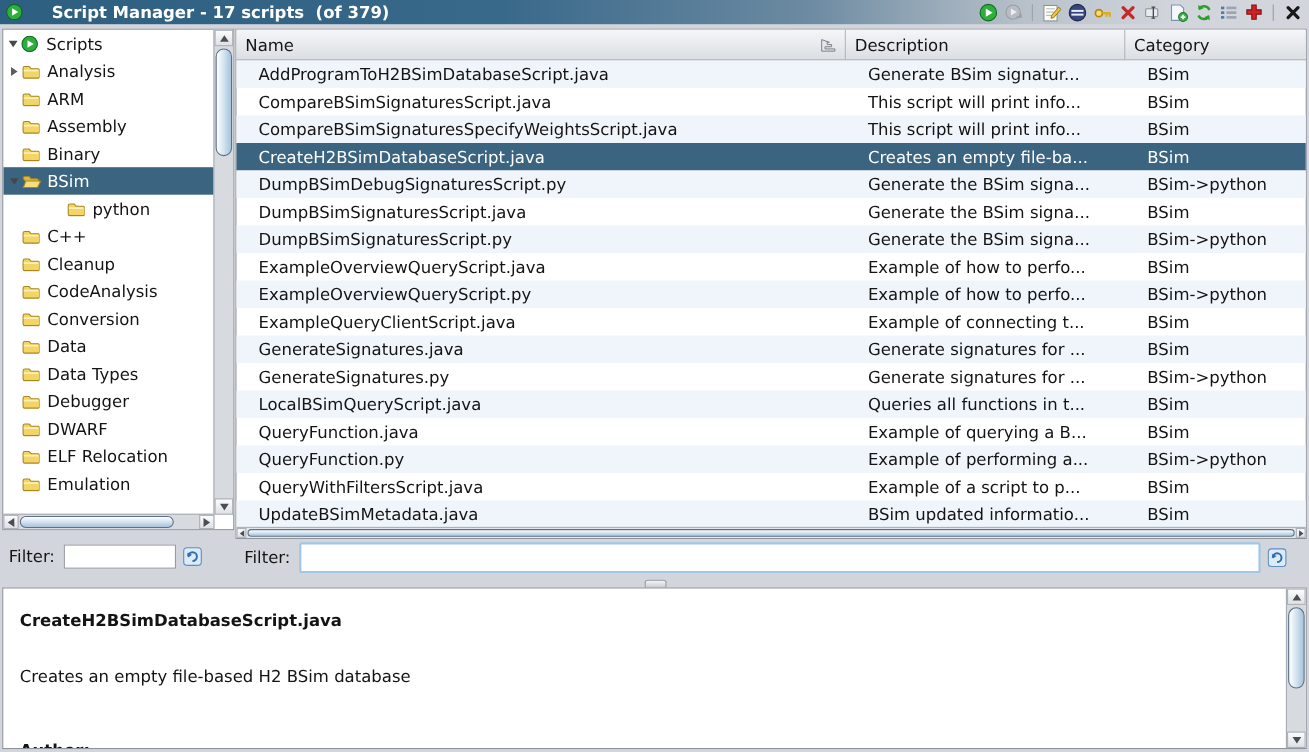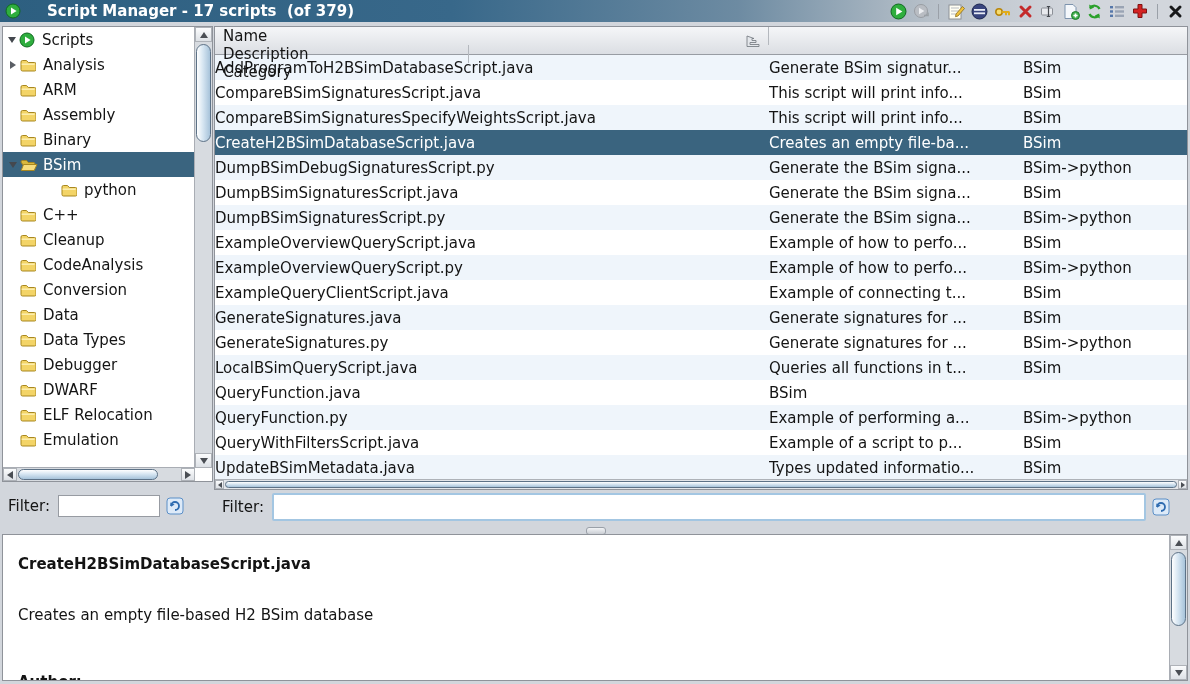--- a/index.html
+++ b/index.html
@@ -50,28 +50,28 @@
   
   .filter-bar { position:absolute; display:flex; align-items:center; }
   .filter-label { margin-right:8px; }
   .filter-input { height:22px; border:1px solid #979ba2; background:#ffffff; font:inherit; padding:0 4px; box-sizing:border-box; }
   .filter-input.focusd { height:28px; border:2px solid #a3c6e2; border-radius:2px; }
   .filter-icon { width:18px; height:18px; margin-left:6px; flex:0 0 18px; }
   
   .table-panel { position:absolute; left:214px; top:26px; width:974px; height:464px;
                  background:#ffffff; border:1px solid #8f939a; box-sizing:border-box; }
   .table-header { display:flex; height:28px; background:linear-gradient(#f5f6f8,#dbdee3);
-                  border-bottom:1px solid #989ca3; box-sizing:border-box;flex-direction:column; }
+                  border-bottom:1px solid #989ca3; box-sizing:border-box; }
   .th { display:flex; align-items:center; padding:0 8px; border-right:1px solid #b4b8be; box-sizing:border-box; position:relative; }
   .th.c-name { width:554px; } .th.c-desc { width:254px; } .th.c-cat { flex:1; border-right:none; }
   .sort-icon { position:absolute; right:8px; top:7px; }
   .tr { display:flex; height:25px; align-items:center; }
   .tr.alt { background:#eff5fb; }
   .tr.selected { background:#3a647f; color:#ffffff; }
-  .td { padding:0 0; white-space:nowrap; overflow:hidden; box-sizing:border-box; }
+  .td { padding:0 20px; white-space:nowrap; overflow:hidden; box-sizing:border-box; }
   .td.c-name { width:554px; } .td.c-desc { width:254px; } .td.c-cat { flex:1; }
   .table-hscroll { left:0; right:0; bottom:0; height:9px; border-top:1px solid #aeb2b8; background:#e3e6ea; }
   
   .splitter-grip { position:absolute; left:586px; top:527px; width:18px; height:6px;
                    background:linear-gradient(#f2f4f6,#c9cdd3); border:1px solid #9aa0a8; border-radius:3px; }
   
   .details-panel { position:absolute; left:2px; top:534px; width:1186px; height:147px;
                    background:#ffffff; border:1px solid #8f939a; box-sizing:border-box; overflow:hidden; }
   .details-content { position:absolute; left:0; top:0; right:17px; bottom:0; overflow:hidden; padding:20px 0 0 15px; }
   .details-title { font-weight:bold; }
@@ -497,35 +497,36 @@
           <span class="td c-desc">Generate signatures for ...</span>
           <span class="td c-cat">BSim-&gt;python</span>
         </div>
         <div class="tr alt">
           <span class="td c-name">LocalBSimQueryScript.java</span>
           <span class="td c-desc">Queries all functions in t...</span>
           <span class="td c-cat">BSim</span>
         </div>
         <div class="tr">
           <span class="td c-name">QueryFunction.java</span>
+          <span class="td c-desc">Example of querying a B...</span>
           <span class="td c-cat">BSim</span>
         </div>
         <div class="tr alt">
           <span class="td c-name">QueryFunction.py</span>
           <span class="td c-desc">Example of performing a...</span>
           <span class="td c-cat">BSim-&gt;python</span>
         </div>
         <div class="tr">
           <span class="td c-name">QueryWithFiltersScript.java</span>
           <span class="td c-desc">Example of a script to p...</span>
           <span class="td c-cat">BSim</span>
         </div>
         <div class="tr alt">
           <span class="td c-name">UpdateBSimMetadata.java</span>
-          <span class="td c-desc">Types updated informatio...</span>
+          <span class="td c-desc">BSim updated informatio...</span>
           <span class="td c-cat">BSim</span>
         </div>
       </div>
     <div class="hscroll table-hscroll">
       <span class="sb-btn" style="top:0;bottom:0;left:0;width:9px">
           <span class="tri-lf" style="border-right-width:4px;border-top-width:3px;border-bottom-width:3px"></span>
         </span>
       <span class="sb-thumb-h" style="left:10px;right:10px;border-radius:4px"></span>
       <span class="sb-btn" style="top:0;bottom:0;right:0;width:9px">
           <span class="tri-rt" style="border-left-width:4px;border-top-width:3px;border-bottom-width:3px"></span>

